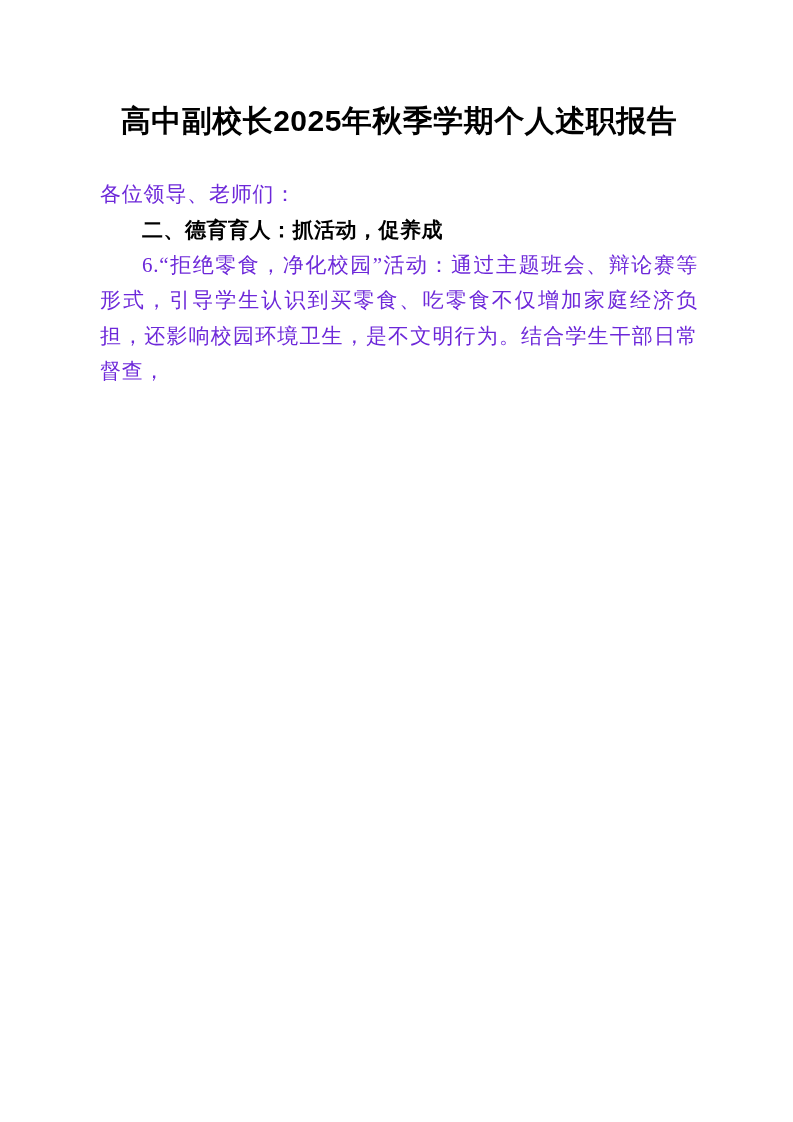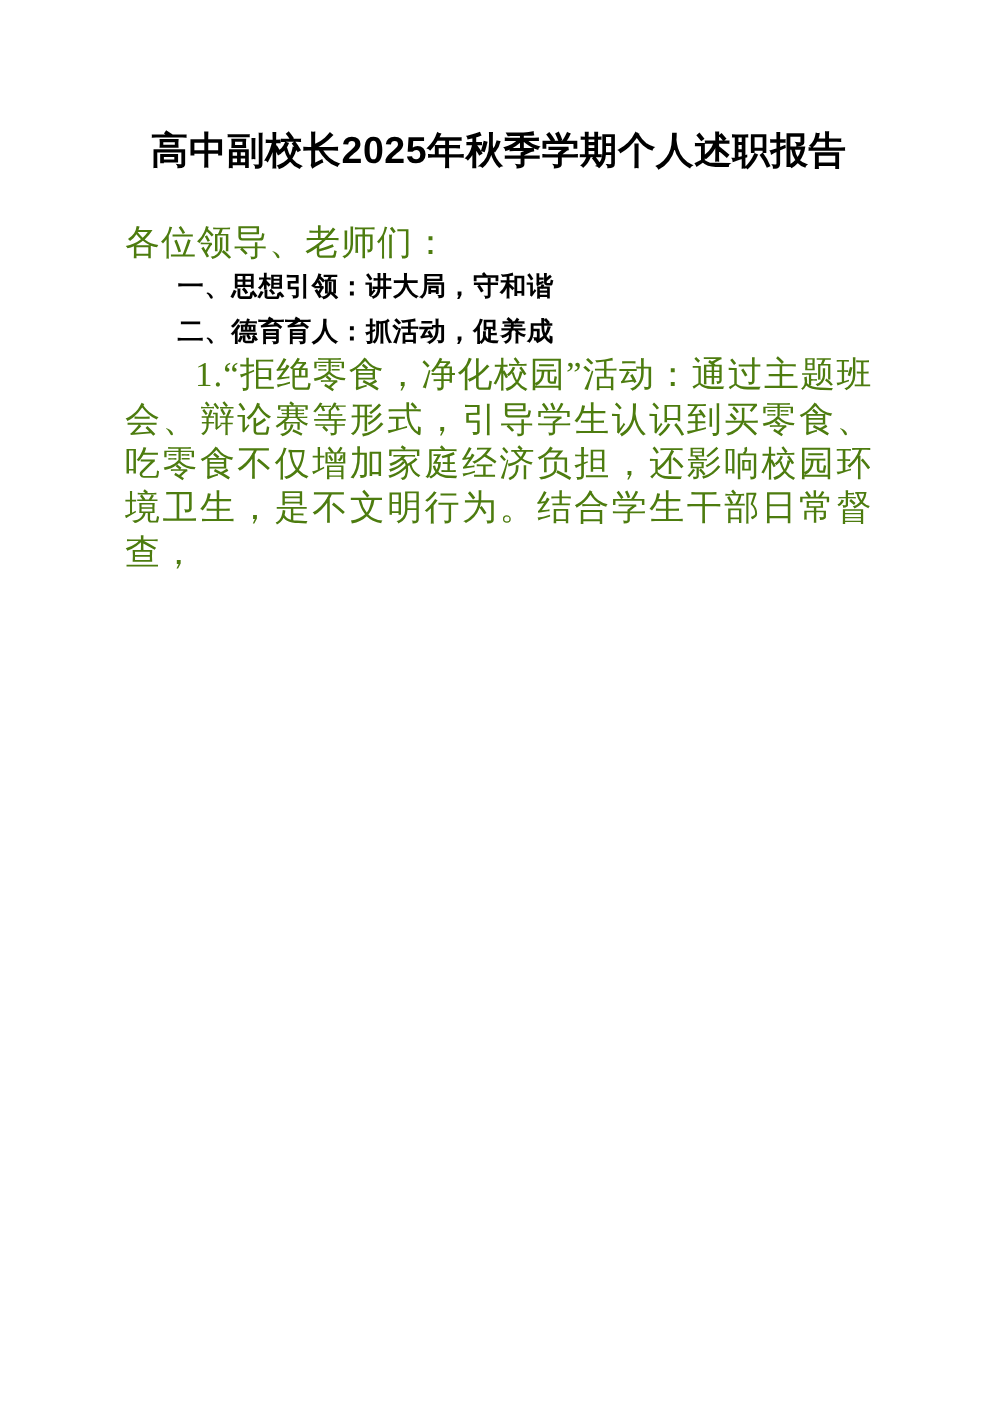--- a/index.html
+++ b/index.html
@@ -36,27 +36,27 @@
     line-height: 45px;
     text-align: center;
     letter-spacing: 0.5px;
     margin: 0 0 34px 0;
     color: #000;
   }
 
   
   .para {
     font-family: "Liberation Serif", "DejaVu Serif", serif;
-    font-size: 28px;
+    font-size: 21px;
     line-height: 35.4px;
     text-align: justify;
     text-justify: inter-ideograph;
     margin: 0;
     letter-spacing: 0.8px;
-    color: #4d7c0f;
+    color: #6d28d9;
   }
   .para.indent {
     text-indent: 2em;
   }
   .para.noindent {
     text-indent: 0;
   }
 
   
   .section-heading {
@@ -88,25 +88,24 @@
 
 <div class="page">
 
   <div class="content">
 
     <h1 class="doc-title">高中副校长2025年秋季学期个人述职报告</h1>
 
     <p class="para noindent">各位领导、老师们：</p>
 
 
-    <p class="section-heading">一、思想引领：讲大局，守和谐</p>
 
 
     <p class="section-heading">二、德育育人：抓活动，促养成</p>
 
 
-    <p class="para indent">1.“拒绝零食，净化校园”活动：通过主题班会、辩论赛等形式，引导学生认识到买零食、吃零食不仅增加家庭经济负担，还影响校园环境卫生，是不文明行为。结合学生干部日常督查，</p>
+    <p class="para indent">6.“拒绝零食，净化校园”活动：通过主题班会、辩论赛等形式，引导学生认识到买零食、吃零食不仅增加家庭经济负担，还影响校园环境卫生，是不文明行为。结合学生干部日常督查，</p>
 
   </div>
 
   <div class="page-footer">— 1 —</div>
 
 </div>
 
 </body></html>

